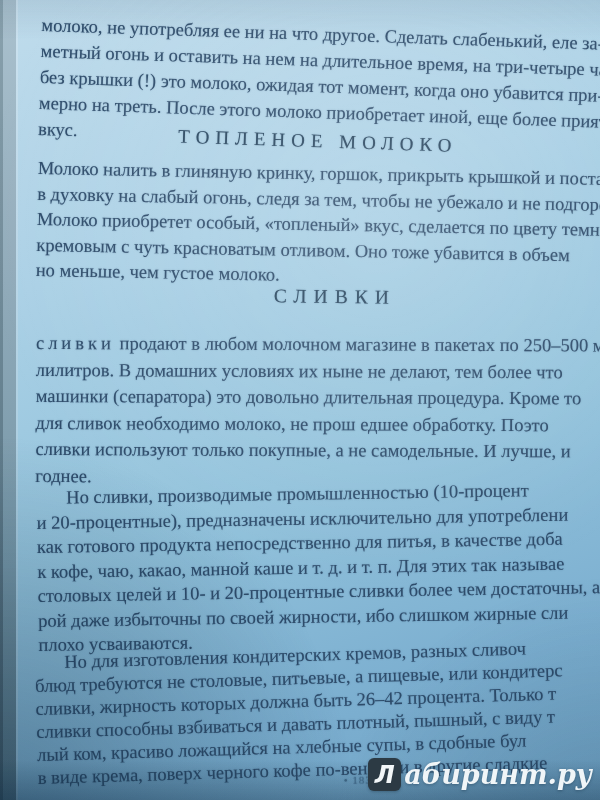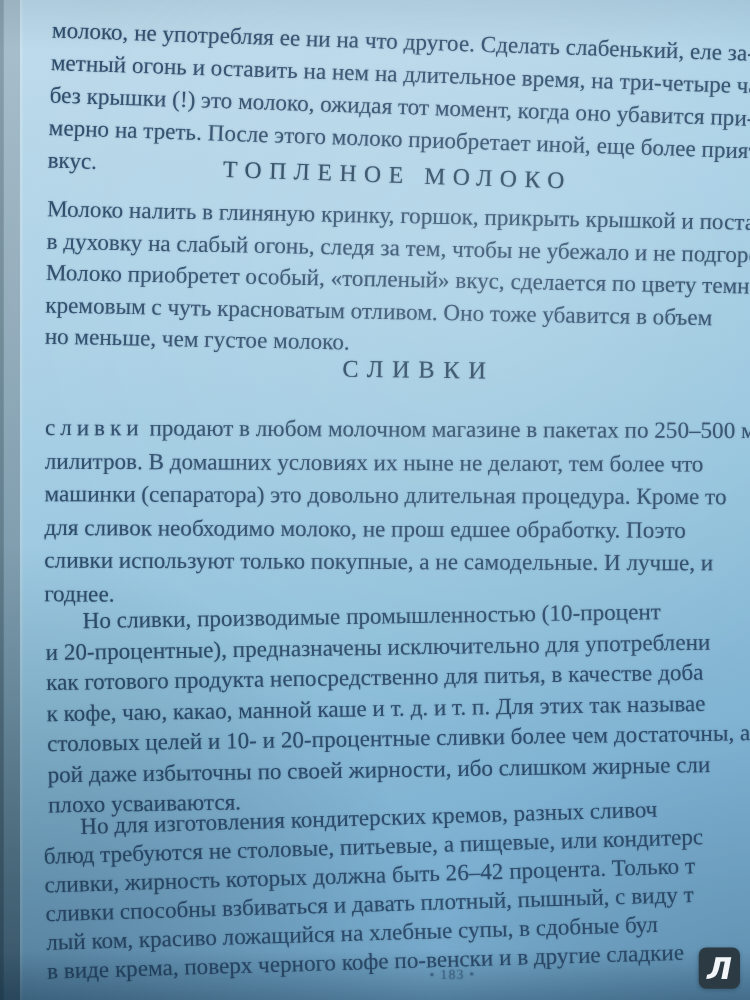--- a/index.html
+++ b/index.html
@@ -108,16 +108,17 @@
       <div class="ln">сливки способны взбиваться и давать плотный, пышный, с виду т</div>
       <div class="ln">лый ком, красиво ложащийся на хлебные супы, в сдобные бул</div>
       <div class="ln">в виде крема, поверх черного кофе по-венски и в другие сладкие</div>
     </div>
 
     <div class="blk pageno">• 183 •</div>
   </div>
 
   <div class="wm">
     <div class="wm-box">Л</div>
+    <div class="wm-text">абиринт.ру</div>
   </div>
 
   <div class="vignette"></div>
 </div>
 
 </body></html>

